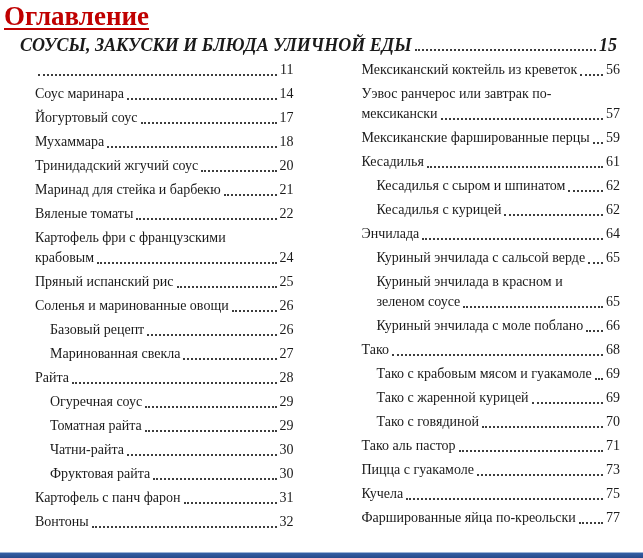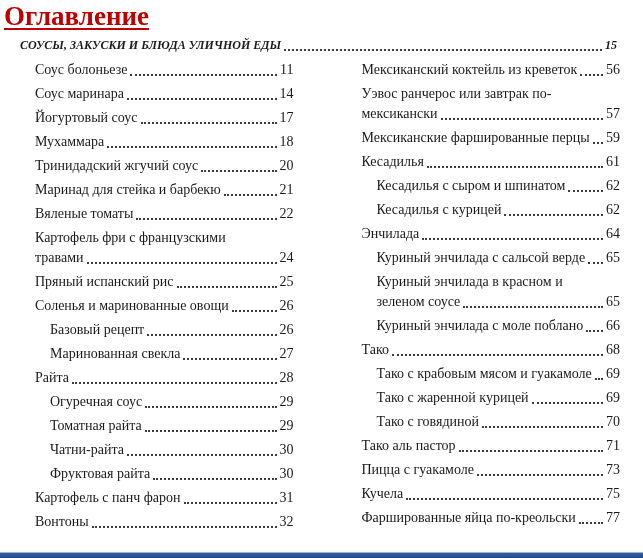--- a/index.html
+++ b/index.html
@@ -27,21 +27,21 @@
     margin: 1px 4px 5px 4px;
     text-decoration: underline;
     text-decoration-thickness: 2px;
     text-underline-offset: 3px;
   }
   .section-row {
     display: flex;
     align-items: baseline;
     font-weight: bold;
     font-style: italic;
-    font-size: 12px;
+    font-size: 18px;
     line-height: 17px;
     margin: 0 26px 6px 20px;
     white-space: nowrap;
   }
   .columns {
     display: flex;
     column-gap: 68px;
     margin: 0 23px 0 35px;
   }
   .col {
@@ -90,21 +90,20 @@
   <div class="section-row">
     <span class="lbl">СОУСЫ, ЗАКУСКИ И БЛЮДА УЛИЧНОЙ ЕДЫ</span>
     <span class="dots sec-dots"></span>
     <span class="pg">15</span>
   </div>
 
   <div class="columns">
     <div class="col" id="col-left">
         <div class="entry lvl1">
           <span class="line2">
-            <span class="lbl l2">Соус болоньезе</span>
             <span class="dots"></span>
             <span class="pg">11</span>
           </span>
         </div>
         <div class="entry lvl1">
           <span class="line2">
             <span class="lbl l2">Соус маринара</span>
             <span class="dots"></span>
             <span class="pg">14</span>
           </span>
@@ -140,21 +139,21 @@
         <div class="entry lvl1">
           <span class="line2">
             <span class="lbl l2">Вяленые томаты</span>
             <span class="dots"></span>
             <span class="pg">22</span>
           </span>
         </div>
         <div class="entry lvl1">
           <span class="lbl wrap1" style="display: block;">Картофель фри с французскими</span>
           <span class="line2">
-            <span class="lbl l2">травами</span>
+            <span class="lbl l2">крабовым</span>
             <span class="dots"></span>
             <span class="pg">24</span>
           </span>
         </div>
         <div class="entry lvl1">
           <span class="line2">
             <span class="lbl l2">Пряный испанский рис</span>
             <span class="dots"></span>
             <span class="pg">25</span>
           </span>

